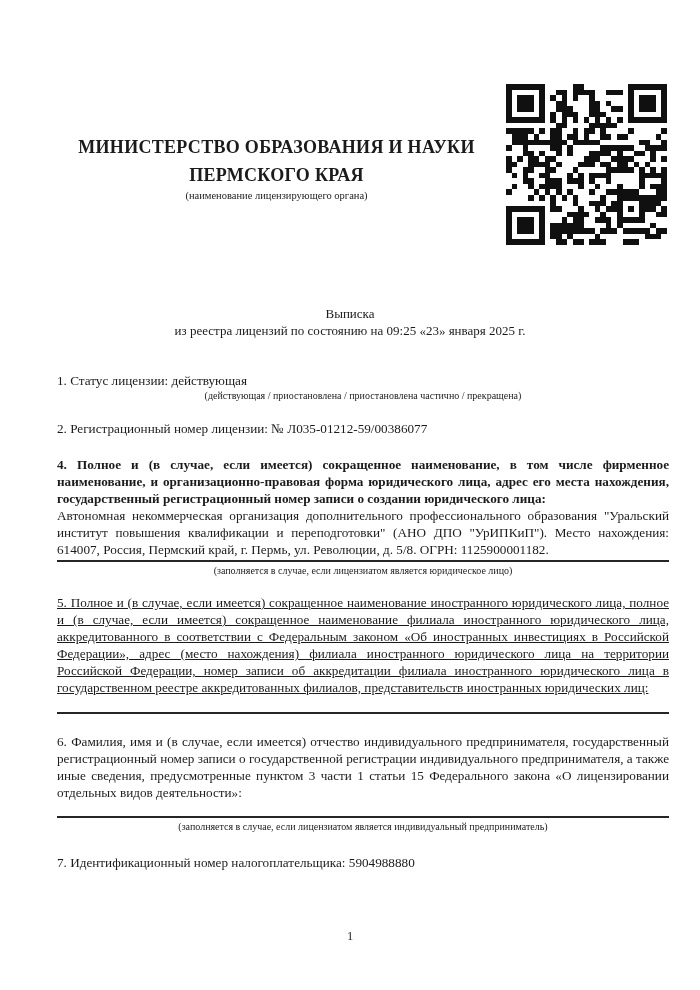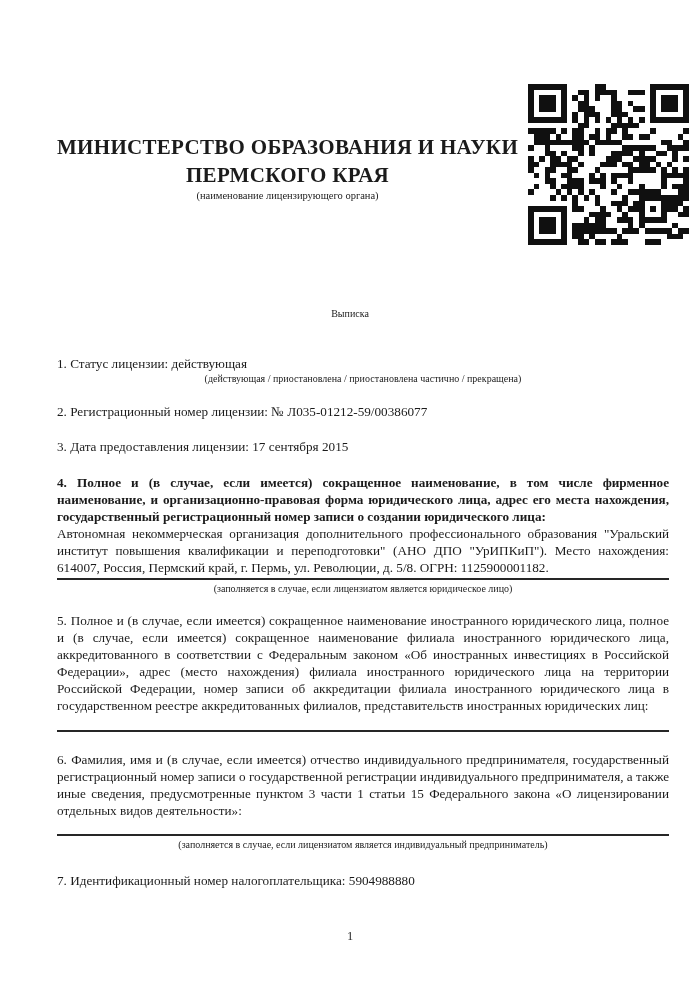--- a/index.html
+++ b/index.html
@@ -14,37 +14,37 @@
   }
   .content{padding-left:57px;padding-right:31px;margin-top:16px;}
   
   .header-row{
     display:flex;align-items:flex-start;
     padding-left:57px;padding-right:33px;
     margin-top:84px;
   }
   .header-text{flex:1;text-align:center;padding-top:49px;padding-right:10px;}
   .ministry-line{
-    font-weight:bold;font-size:21px;line-height:28px;
+    font-weight:bold;font-size:18px;line-height:28px;
     letter-spacing:0.3px;white-space:nowrap;
   }
   .header-caption{font-size:10.5px;line-height:14px;color:#222;}
   .qr-box{width:161px;height:161px;flex:0 0 161px;}
   .qr-box svg{width:161px;height:161px;display:block;shape-rendering:crispEdges;}
   
-  .doc-title{margin-top:60px;text-align:center;font-size:10px;line-height:17px;}
+  .doc-title{margin-top:60px;text-align:center;font-size:13px;line-height:17px;}
   
   .para{
     font-size:13.2px;line-height:17px;
     text-align:justify;margin:0;
   }
   .mt-p1{margin-top:33px;}
   .mt-std{margin-top:18px;}
   .mt-p4{margin-top:19px;font-weight:bold;}
-  .mt-p5{margin-top:17px;}
+  .mt-p5{margin-top:17px;text-decoration:underline;}
   .mt-p6{margin-top:19px;}
   .mt-p7{margin-top:21px;}
   .caption{
     font-size:10px;line-height:13px;text-align:center;color:#222;
     margin-top:2px;
   }
   .rule{border-top:2px solid #262626;height:0;}
   .rule-tight{margin-top:2px;}
   .rule-field5{margin-top:16px;}
   .rule-field6{margin-top:15px;}
@@ -66,30 +66,30 @@
     </div>
     <div class="qr-box">
       <svg xmlns="http://www.w3.org/2000/svg" role="img" aria-label="QR code" viewBox="0 0 29 29">
           <path d="M0 0h1v1h-1zM1 0h1v1h-1zM2 0h1v1h-1zM3 0h1v1h-1zM4 0h1v1h-1zM5 0h1v1h-1zM6 0h1v1h-1zM12 0h1v1h-1zM13 0h1v1h-1zM22 0h1v1h-1zM23 0h1v1h-1zM24 0h1v1h-1zM25 0h1v1h-1zM26 0h1v1h-1zM27 0h1v1h-1zM28 0h1v1h-1zM0 1h1v1h-1zM6 1h1v1h-1zM9 1h1v1h-1zM10 1h1v1h-1zM12 1h1v1h-1zM13 1h1v1h-1zM14 1h1v1h-1zM15 1h1v1h-1zM18 1h1v1h-1zM19 1h1v1h-1zM20 1h1v1h-1zM22 1h1v1h-1zM28 1h1v1h-1zM0 2h1v1h-1zM2 2h1v1h-1zM3 2h1v1h-1zM4 2h1v1h-1zM6 2h1v1h-1zM8 2h1v1h-1zM10 2h1v1h-1zM12 2h1v1h-1zM15 2h1v1h-1zM22 2h1v1h-1zM24 2h1v1h-1zM25 2h1v1h-1zM26 2h1v1h-1zM28 2h1v1h-1zM0 3h1v1h-1zM2 3h1v1h-1zM3 3h1v1h-1zM4 3h1v1h-1zM6 3h1v1h-1zM9 3h1v1h-1zM10 3h1v1h-1zM15 3h1v1h-1zM16 3h1v1h-1zM18 3h1v1h-1zM22 3h1v1h-1zM24 3h1v1h-1zM25 3h1v1h-1zM26 3h1v1h-1zM28 3h1v1h-1zM0 4h1v1h-1zM2 4h1v1h-1zM3 4h1v1h-1zM4 4h1v1h-1zM6 4h1v1h-1zM9 4h1v1h-1zM10 4h1v1h-1zM11 4h1v1h-1zM15 4h1v1h-1zM16 4h1v1h-1zM19 4h1v1h-1zM20 4h1v1h-1zM22 4h1v1h-1zM24 4h1v1h-1zM25 4h1v1h-1zM26 4h1v1h-1zM28 4h1v1h-1zM0 5h1v1h-1zM6 5h1v1h-1zM8 5h1v1h-1zM10 5h1v1h-1zM11 5h1v1h-1zM12 5h1v1h-1zM15 5h1v1h-1zM16 5h1v1h-1zM17 5h1v1h-1zM22 5h1v1h-1zM28 5h1v1h-1zM0 6h1v1h-1zM1 6h1v1h-1zM2 6h1v1h-1zM3 6h1v1h-1zM4 6h1v1h-1zM5 6h1v1h-1zM6 6h1v1h-1zM8 6h1v1h-1zM10 6h1v1h-1zM12 6h1v1h-1zM14 6h1v1h-1zM16 6h1v1h-1zM18 6h1v1h-1zM20 6h1v1h-1zM22 6h1v1h-1zM23 6h1v1h-1zM24 6h1v1h-1zM25 6h1v1h-1zM26 6h1v1h-1zM27 6h1v1h-1zM28 6h1v1h-1zM9 7h1v1h-1zM10 7h1v1h-1zM15 7h1v1h-1zM16 7h1v1h-1zM17 7h1v1h-1zM18 7h1v1h-1zM19 7h1v1h-1zM0 8h1v1h-1zM1 8h1v1h-1zM2 8h1v1h-1zM3 8h1v1h-1zM4 8h1v1h-1zM6 8h1v1h-1zM8 8h1v1h-1zM9 8h1v1h-1zM12 8h1v1h-1zM14 8h1v1h-1zM15 8h1v1h-1zM17 8h1v1h-1zM22 8h1v1h-1zM28 8h1v1h-1zM1 9h1v1h-1zM2 9h1v1h-1zM3 9h1v1h-1zM5 9h1v1h-1zM8 9h1v1h-1zM9 9h1v1h-1zM11 9h1v1h-1zM12 9h1v1h-1zM14 9h1v1h-1zM17 9h1v1h-1zM18 9h1v1h-1zM20 9h1v1h-1zM21 9h1v1h-1zM27 9h1v1h-1zM1 10h1v1h-1zM2 10h1v1h-1zM3 10h1v1h-1zM4 10h1v1h-1zM5 10h1v1h-1zM6 10h1v1h-1zM7 10h1v1h-1zM8 10h1v1h-1zM9 10h1v1h-1zM10 10h1v1h-1zM12 10h1v1h-1zM13 10h1v1h-1zM14 10h1v1h-1zM15 10h1v1h-1zM16 10h1v1h-1zM24 10h1v1h-1zM25 10h1v1h-1zM28 10h1v1h-1zM0 11h1v1h-1zM3 11h1v1h-1zM8 11h1v1h-1zM9 11h1v1h-1zM11 11h1v1h-1zM17 11h1v1h-1zM18 11h1v1h-1zM19 11h1v1h-1zM20 11h1v1h-1zM21 11h1v1h-1zM22 11h1v1h-1zM25 11h1v1h-1zM26 11h1v1h-1zM27 11h1v1h-1zM28 11h1v1h-1zM3 12h1v1h-1zM4 12h1v1h-1zM6 12h1v1h-1zM9 12h1v1h-1zM11 12h1v1h-1zM15 12h1v1h-1zM16 12h1v1h-1zM17 12h1v1h-1zM18 12h1v1h-1zM20 12h1v1h-1zM23 12h1v1h-1zM24 12h1v1h-1zM26 12h1v1h-1zM0 13h1v1h-1zM2 13h1v1h-1zM4 13h1v1h-1zM5 13h1v1h-1zM7 13h1v1h-1zM8 13h1v1h-1zM14 13h1v1h-1zM15 13h1v1h-1zM16 13h1v1h-1zM19 13h1v1h-1zM20 13h1v1h-1zM21 13h1v1h-1zM22 13h1v1h-1zM26 13h1v1h-1zM28 13h1v1h-1zM0 14h1v1h-1zM1 14h1v1h-1zM4 14h1v1h-1zM5 14h1v1h-1zM6 14h1v1h-1zM7 14h1v1h-1zM9 14h1v1h-1zM13 14h1v1h-1zM14 14h1v1h-1zM15 14h1v1h-1zM17 14h1v1h-1zM18 14h1v1h-1zM20 14h1v1h-1zM21 14h1v1h-1zM23 14h1v1h-1zM25 14h1v1h-1zM0 15h1v1h-1zM3 15h1v1h-1zM4 15h1v1h-1zM7 15h1v1h-1zM8 15h1v1h-1zM12 15h1v1h-1zM18 15h1v1h-1zM19 15h1v1h-1zM20 15h1v1h-1zM21 15h1v1h-1zM22 15h1v1h-1zM24 15h1v1h-1zM26 15h1v1h-1zM28 15h1v1h-1zM1 16h1v1h-1zM3 16h1v1h-1zM6 16h1v1h-1zM7 16h1v1h-1zM11 16h1v1h-1zM13 16h1v1h-1zM15 16h1v1h-1zM16 16h1v1h-1zM17 16h1v1h-1zM18 16h1v1h-1zM24 16h1v1h-1zM25 16h1v1h-1zM26 16h1v1h-1zM27 16h1v1h-1zM28 16h1v1h-1zM3 17h1v1h-1zM4 17h1v1h-1zM7 17h1v1h-1zM8 17h1v1h-1zM9 17h1v1h-1zM11 17h1v1h-1zM12 17h1v1h-1zM13 17h1v1h-1zM15 17h1v1h-1zM18 17h1v1h-1zM24 17h1v1h-1zM28 17h1v1h-1zM1 18h1v1h-1zM4 18h1v1h-1zM6 18h1v1h-1zM7 18h1v1h-1zM8 18h1v1h-1zM9 18h1v1h-1zM13 18h1v1h-1zM16 18h1v1h-1zM20 18h1v1h-1zM24 18h1v1h-1zM26 18h1v1h-1zM27 18h1v1h-1zM28 18h1v1h-1zM0 19h1v1h-1zM5 19h1v1h-1zM7 19h1v1h-1zM9 19h1v1h-1zM11 19h1v1h-1zM15 19h1v1h-1zM18 19h1v1h-1zM19 19h1v1h-1zM20 19h1v1h-1zM21 19h1v1h-1zM22 19h1v1h-1zM23 19h1v1h-1zM27 19h1v1h-1zM28 19h1v1h-1zM4 20h1v1h-1zM6 20h1v1h-1zM8 20h1v1h-1zM10 20h1v1h-1zM12 20h1v1h-1zM17 20h1v1h-1zM20 20h1v1h-1zM21 20h1v1h-1zM22 20h1v1h-1zM23 20h1v1h-1zM24 20h1v1h-1zM25 20h1v1h-1zM26 20h1v1h-1zM27 20h1v1h-1zM28 20h1v1h-1zM8 21h1v1h-1zM12 21h1v1h-1zM15 21h1v1h-1zM16 21h1v1h-1zM17 21h1v1h-1zM19 21h1v1h-1zM20 21h1v1h-1zM24 21h1v1h-1zM25 21h1v1h-1zM26 21h1v1h-1zM27 21h1v1h-1zM0 22h1v1h-1zM1 22h1v1h-1zM2 22h1v1h-1zM3 22h1v1h-1zM4 22h1v1h-1zM5 22h1v1h-1zM6 22h1v1h-1zM8 22h1v1h-1zM9 22h1v1h-1zM13 22h1v1h-1zM16 22h1v1h-1zM18 22h1v1h-1zM19 22h1v1h-1zM20 22h1v1h-1zM22 22h1v1h-1zM24 22h1v1h-1zM25 22h1v1h-1zM26 22h1v1h-1zM28 22h1v1h-1zM0 23h1v1h-1zM6 23h1v1h-1zM11 23h1v1h-1zM12 23h1v1h-1zM13 23h1v1h-1zM14 23h1v1h-1zM17 23h1v1h-1zM20 23h1v1h-1zM24 23h1v1h-1zM27 23h1v1h-1zM28 23h1v1h-1zM0 24h1v1h-1zM2 24h1v1h-1zM3 24h1v1h-1zM4 24h1v1h-1zM6 24h1v1h-1zM10 24h1v1h-1zM12 24h1v1h-1zM13 24h1v1h-1zM16 24h1v1h-1zM17 24h1v1h-1zM18 24h1v1h-1zM20 24h1v1h-1zM21 24h1v1h-1zM22 24h1v1h-1zM23 24h1v1h-1zM24 24h1v1h-1zM0 25h1v1h-1zM2 25h1v1h-1zM3 25h1v1h-1zM4 25h1v1h-1zM6 25h1v1h-1zM8 25h1v1h-1zM9 25h1v1h-1zM10 25h1v1h-1zM11 25h1v1h-1zM12 25h1v1h-1zM13 25h1v1h-1zM18 25h1v1h-1zM20 25h1v1h-1zM26 25h1v1h-1zM0 26h1v1h-1zM2 26h1v1h-1zM3 26h1v1h-1zM4 26h1v1h-1zM6 26h1v1h-1zM8 26h1v1h-1zM9 26h1v1h-1zM10 26h1v1h-1zM11 26h1v1h-1zM12 26h1v1h-1zM13 26h1v1h-1zM14 26h1v1h-1zM15 26h1v1h-1zM17 26h1v1h-1zM18 26h1v1h-1zM19 26h1v1h-1zM21 26h1v1h-1zM22 26h1v1h-1zM23 26h1v1h-1zM24 26h1v1h-1zM25 26h1v1h-1zM27 26h1v1h-1zM28 26h1v1h-1zM0 27h1v1h-1zM6 27h1v1h-1zM8 27h1v1h-1zM9 27h1v1h-1zM11 27h1v1h-1zM16 27h1v1h-1zM25 27h1v1h-1zM26 27h1v1h-1zM27 27h1v1h-1zM0 28h1v1h-1zM1 28h1v1h-1zM2 28h1v1h-1zM3 28h1v1h-1zM4 28h1v1h-1zM5 28h1v1h-1zM6 28h1v1h-1zM9 28h1v1h-1zM10 28h1v1h-1zM12 28h1v1h-1zM13 28h1v1h-1zM15 28h1v1h-1zM16 28h1v1h-1zM17 28h1v1h-1zM21 28h1v1h-1zM22 28h1v1h-1zM23 28h1v1h-1z" fill="#101010"></path>
         </svg>
     </div>
   </div>
 
   <div class="doc-title">
     <div>Выписка</div>
+    <div>из реестра лицензий по состоянию на 09:25 «23» января 2025 г.</div>
   </div>
 
   <div class="content">
 
     <p class="para mt-p1">1. Статус лицензии: действующая</p>
     <div class="caption" style="margin-top:0;">(действующая / приостановлена / приостановлена частично / прекращена)</div>
 
     <p class="para mt-std">2. Регистрационный номер лицензии: № Л035-01212-59/00386077</p>
 
-    <p class="para mt-std">3. Дата предоставления лицензии: 17 сентября 2015</p>
 
     <p class="para mt-p4">4. Полное и (в случае, если имеется) сокращенное наименование, в том числе фирменное наименование, и организационно-правовая форма юридического лица, адрес его места нахождения, государственный регистрационный номер записи о создании юридического лица:</p>
     <p class="para">Автономная некоммерческая организация дополнительного профессионального образования "Уральский институт повышения квалификации и переподготовки" (АНО ДПО "УрИПКиП"). Место нахождения: 614007, Россия, Пермский край, г. Пермь, ул. Революции, д. 5/8. ОГРН: 1125900001182.</p>
     <div class="rule rule-tight"></div>
     <div class="caption">(заполняется в случае, если лицензиатом является юридическое лицо)</div>
 
     <p class="para mt-p5">5. Полное и (в случае, если имеется) сокращенное наименование иностранного юридического лица, полное и (в случае, если имеется) сокращенное наименование филиала иностранного юридического лица, аккредитованного в соответствии с Федеральным законом «Об иностранных инвестициях в Российской Федерации», адрес (место нахождения) филиала иностранного юридического лица на территории Российской Федерации, номер записи об аккредитации филиала иностранного юридического лица в государственном реестре аккредитованных филиалов, представительств иностранных юридических лиц:</p>
     <div class="rule rule-field5"></div>
 
     <p class="para mt-p6">6. Фамилия, имя и (в случае, если имеется) отчество индивидуального предпринимателя, государственный регистрационный номер записи о государственной регистрации индивидуального предпринимателя, а также иные сведения, предусмотренные пунктом 3 части 1 статьи 15 Федерального закона «О лицензировании отдельных видов деятельности»:</p>

